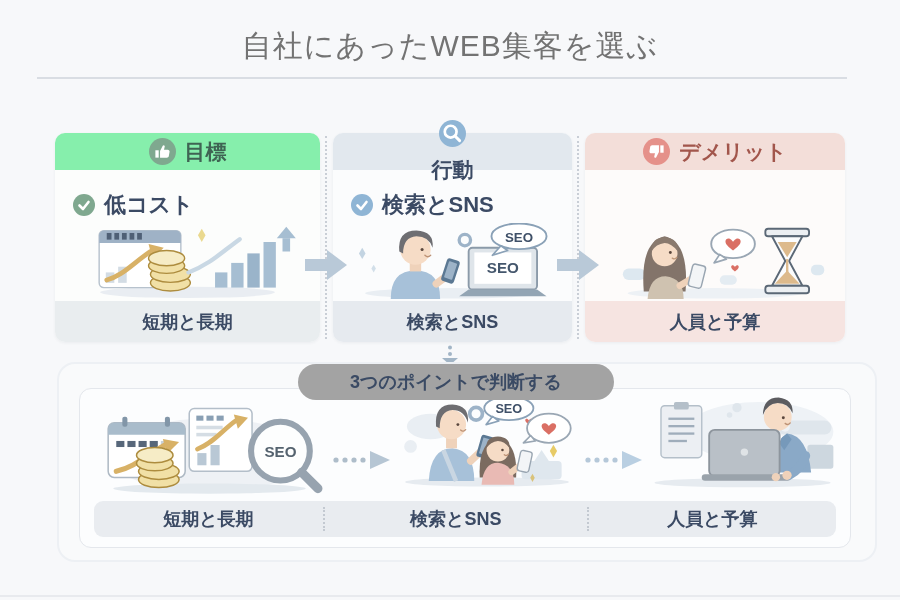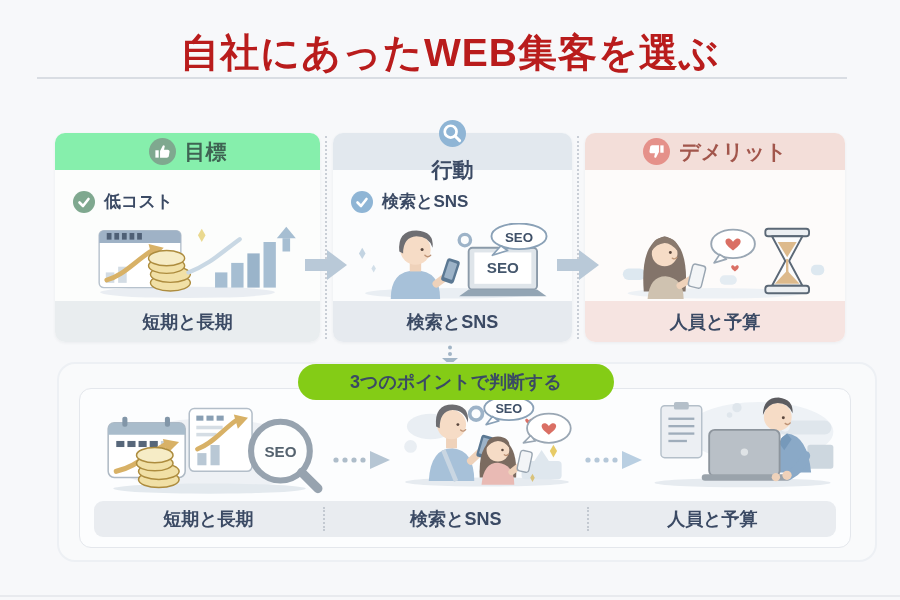--- a/index.html
+++ b/index.html
@@ -5,21 +5,21 @@
   html,body{margin:0;padding:0;}
   body{
     width:900px;height:600px;
     font-family:"Liberation Sans","DejaVu Sans",sans-serif;
     background:#f7f8fa;
   }
   .stage{position:relative;width:900px;height:600px;background:#f7f8fa;overflow:hidden;}
 
   
   .title{position:absolute;top:26px;left:0;width:100%;text-align:center;
-    font-size:39px;font-weight:bold;color:#b91c1c;letter-spacing:1px;}
+    font-size:30px;font-weight:normal;color:#737373;letter-spacing:1px;}
   .title-rule{position:absolute;top:77px;left:37px;width:810px;height:2px;background:#d9dde3;}
 
   
   .card{position:absolute;top:133px;height:209px;border-radius:10px;
     background:#fcfcfd;box-shadow:0 1px 3px rgba(70,80,100,.07);
     display:flex;flex-direction:column;}
   .card.c1{left:55px;width:265px;background:#fcfdfc;}
   .card.c2{left:333px;width:239px;background:#fbfcfd;}
   .card.c3{left:585px;width:260px;background:#fdfbfa;}
   .card-head{height:37px;border-radius:10px 10px 0 0;display:flex;align-items:center;
@@ -28,42 +28,42 @@
   .c2 .card-head{background:#e2e8ee;color:#3b4a64;flex-direction:column;}
   .c3 .card-head{background:#f3ded9;color:#a2564c;}
   .badge{border-radius:50%;display:inline-flex;align-items:center;justify-content:center;flex:none;}
   .badge.lg{width:27px;height:27px;}
   .badge.sm{width:22px;height:22px;}
   .bg-green{background:#7fa88f;}
   .bg-blue{background:#8fb5d5;}
   .bg-red{background:#e5918a;}
   .card-body{flex:1;position:relative;}
   .point{position:absolute;left:18px;top:20px;display:flex;align-items:center;gap:9px;
-    font-size:17px;font-weight:bold;color:#3b4a64;}
+    font-size:22px;font-weight:bold;color:#3b4a64;}
   .c3 .point{color:#6e4c45;}
   .illo{position:absolute;left:4px;right:4px;bottom:2px;height:76px;}
   .illo svg{width:100%;height:100%;}
   .card-cap{height:41px;border-radius:0 0 10px 10px;display:flex;align-items:center;
     justify-content:center;font-size:18px;font-weight:bold;color:#3b4a64;}
   .c1 .card-cap{background:#e9edef;}
   .c2 .card-cap{background:#e6eaef;}
   .c3 .card-cap{background:#f6e4e1;}
 
   
   .vsep{position:absolute;top:136px;height:203px;width:0;border-left:2px dotted #c9ced6;}
   .vsep.s1{left:325px;}
   .vsep.s2{left:577px;}
   .harrow{position:absolute;top:250px;width:42px;height:30px;}
   .harrow.a1{left:305px;}
   .harrow.a2{left:557px;}
   .down-connector{position:absolute;left:442px;top:345px;width:16px;height:20px;}
 
   
   .pill{position:absolute;left:298px;top:364px;width:316px;height:36px;border-radius:18px;
-    background:#84cc16;display:flex;align-items:center;justify-content:center;
+    background:#a3a3a3;display:flex;align-items:center;justify-content:center;
     font-size:18px;font-weight:bold;color:#3a4a64;z-index:3;}
 
   
   .outer-wrap{position:absolute;left:57px;top:362px;width:820px;height:200px;
     border:2px solid #edf0f4;border-radius:18px;background:#f9fafb;z-index:1;box-sizing:border-box;}
   .inner-card{position:absolute;left:20px;top:24px;width:772px;height:160px;
     border:1.5px solid #e4e7ec;border-radius:12px;background:#fcfdfe;box-sizing:border-box;}
   .b-illo{position:absolute;top:4px;height:104px;}
   .b-illo svg{width:100%;height:100%;}
   .b1{left:16px;width:228px;}

